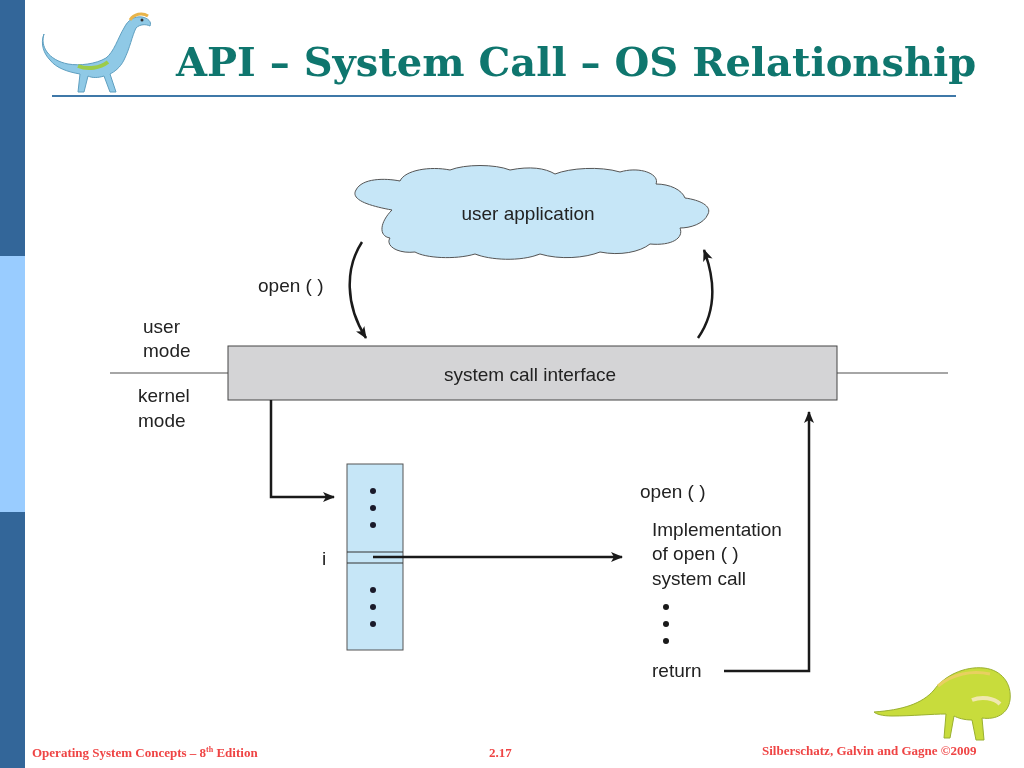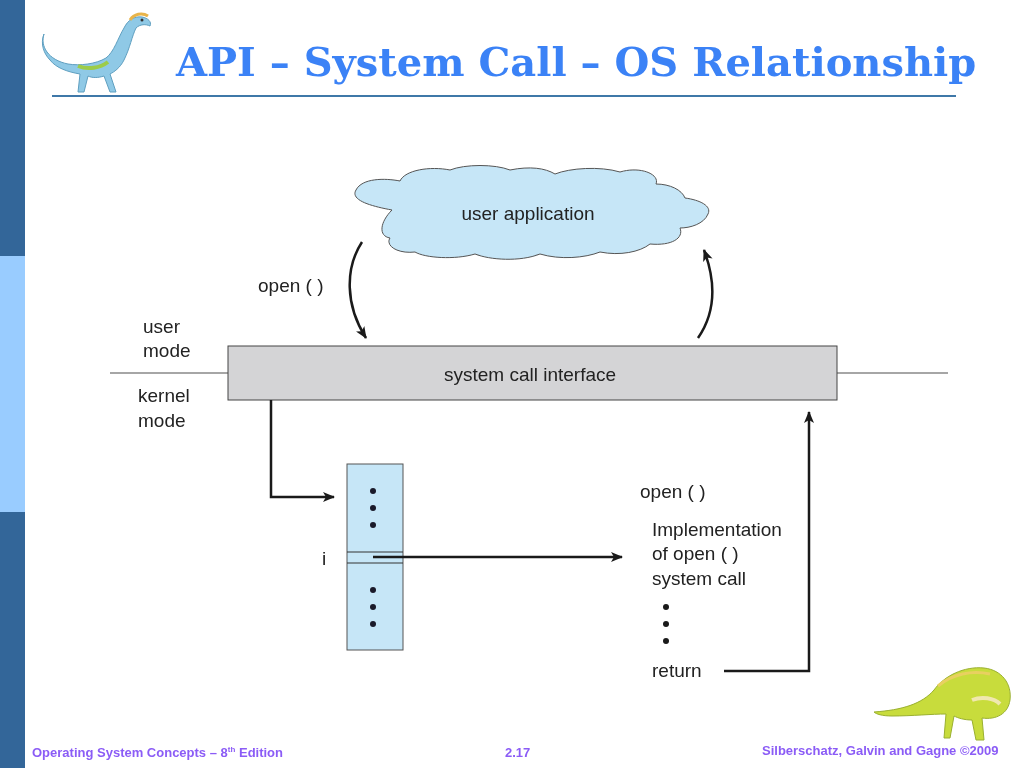--- a/index.html
+++ b/index.html
@@ -1,20 +1,20 @@
 <!DOCTYPE html>
 <html><head>
 <meta charset="utf-8">
 <style>
   html,body{margin:0;padding:0;}
   body{width:1024px;height:768px;position:relative;background:#ffffff;overflow:hidden;font-family:"Liberation Sans",sans-serif;}
   .sidebar-seg{position:absolute;left:0;width:25px;}
-  #title{position:absolute;left:176px;top:38px;font-family:"DejaVu Serif","Liberation Serif",serif;font-weight:bold;font-size:40px;color:#3b82f6;white-space:nowrap;letter-spacing:0px;}
+  #title{position:absolute;left:176px;top:38px;font-family:"DejaVu Serif","Liberation Serif",serif;font-weight:bold;font-size:40px;color:#0f766e;white-space:nowrap;letter-spacing:0px;}
   #title-rule{position:absolute;left:52px;top:95px;width:904px;height:2px;background:#3f78a8;}
-  .footer{position:absolute;top:745px;font-family:Liberation Sans, sans-serif;font-weight:bold;font-size:13px;color:#8b5cf6;white-space:nowrap;}
+  .footer{position:absolute;top:745px;font-family:Liberation Serif, serif;font-weight:bold;font-size:13px;color:#ef4444;white-space:nowrap;}
   .diag-text{font-family:"Liberation Sans",sans-serif;fill:#222;}
   #diagram{position:absolute;left:0;top:0;}
 </style>
 </head>
 <body>
 
 <div class="sidebar-seg" style="top:0;height:256px;background:#336699;"></div>
 <div class="sidebar-seg" style="top:256px;height:256px;background:#99ccff;"></div>
 <div class="sidebar-seg" style="top:512px;height:256px;background:#336699;"></div>
 
@@ -90,14 +90,14 @@
 
 <svg style="position:absolute;left:872px;top:660px;" width="145" height="85" viewBox="0 0 145 85">
   <path d="M2 52 C30 50, 50 44, 62 30 C72 16, 92 6, 112 8 C130 10, 140 24, 138 40 C136 54, 124 60, 110 58 L112 80 L104 80 L100 60 C92 60, 86 58, 82 56 L78 78 L72 78 L74 54 C60 54, 40 56, 20 56 C10 56, 4 54, 2 52 Z" fill="#c8dc3c" stroke="#9ab030" stroke-width="1"></path>
   <path d="M66 26 C80 14, 100 10, 118 14" stroke="#e8d060" stroke-width="3" fill="none"></path>
   <path d="M100 40 C110 36, 122 38, 128 44" stroke="#f0e8b0" stroke-width="4" fill="none"></path>
 </svg>
 
 <div class="footer" style="left:32px;">
   <span>Operating System Concepts – 8</span><sup style="font-size:8px;">th</sup><span> Edition</span>
 </div>
-<div class="footer" style="left:505px;">2.17</div>
+<div class="footer" style="left:489px;">2.17</div>
 <div class="footer" style="left:750px;top:743px;margin-left:12px;">Silberschatz, Galvin and Gagne ©2009</div>
 
 </body></html>

